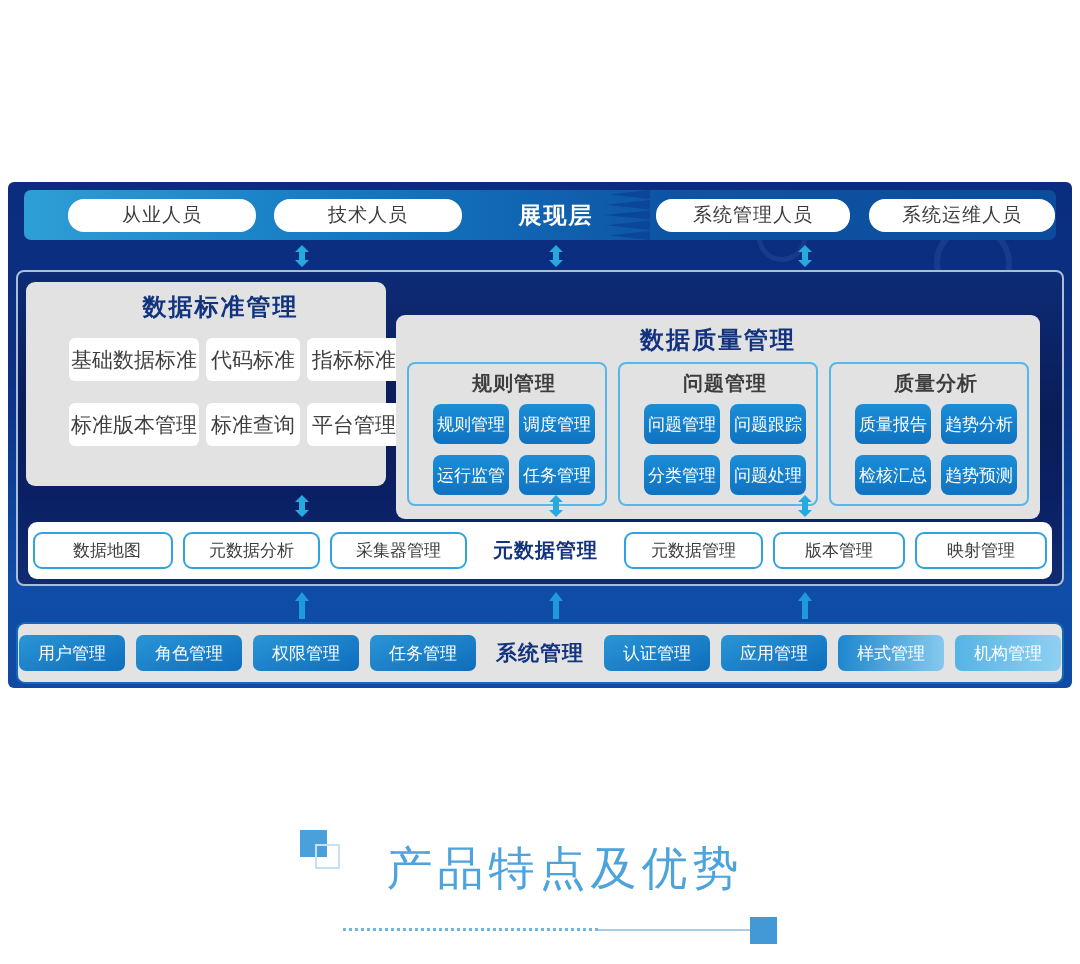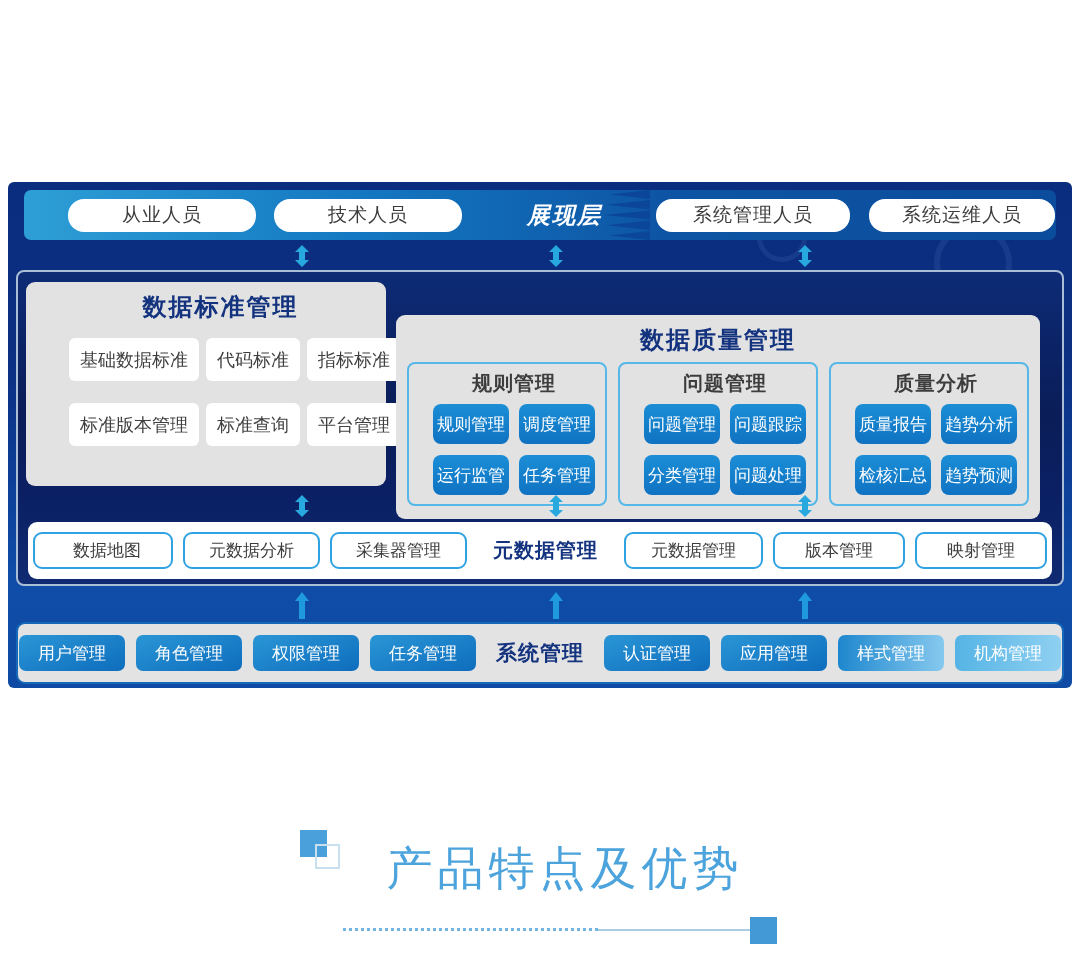--- a/index.html
+++ b/index.html
@@ -26,21 +26,21 @@
   .deco-circle { position:absolute; border-radius:50%; border:6px solid rgba(140,190,235,0.10); }
   .deco-c1 { right:60px; top:42px; width:78px; height:78px; }
   .deco-c2 { right:265px; top:30px; width:50px; height:50px; border-width:5px; }
 
   
   .banner { position:absolute; left:16px; right:16px; top:8px; height:50px; border-radius:7px;
             background:linear-gradient(90deg,#2e9fd6 0%,#1478c2 32%,#0d55a4 62%,#0c4c9c 100%);
             display:flex; align-items:center; }
   .pill { height:33px; background:#ffffff; border-radius:16px; display:flex; align-items:center;
           justify-content:center; font-size:19px; color:#3c3c3c; letter-spacing:1px; }
-  .layer-label { font-size:23px; font-weight:bold; color:#ffffff; letter-spacing:2px; text-align:right;font-style:italic; }
+  .layer-label { font-size:23px; font-weight:bold; color:#ffffff; letter-spacing:2px; text-align:center; }
 
   
   .arrow { position:absolute; width:16px; }
   .a-r1 { top:63px; }
   .a-r2 { top:313px; }
   .a-r3 { top:410px; }
   .ax1 { left:286px; } .ax2 { left:540px; } .ax3 { left:789px; }
 
   
   .inner-box { position:absolute; left:8px; top:88px; right:8px; height:316px; border-radius:8px;
@@ -48,21 +48,21 @@
                background:linear-gradient(180deg,#0d2b76 0%,#0a1d58 45%,#0b2064 72%,#102b72 100%); }
 
   
   .gray-panel { position:absolute; top:100px; height:204px; background:#e2e2e2; border-radius:9px; }
   .std-panel { left:18px; width:360px;padding-left:29px; }
   .qual-panel { left:388px; right:32px;margin-top:33px; }
   .panel-title { text-align:center; font-size:24px; font-weight:bold; color:#13337f; letter-spacing:2px; padding-top:9px; }
 
   .std-grid { display:grid; grid-template-columns:130px 94px 94px; gap:22px 7px; padding:15px 14px 0 14px; }
   .white-btn { height:43px; background:#ffffff; border-radius:6px; display:flex; align-items:center;
-               justify-content:center; font-size:18px; color:#3f3f3f; white-space:nowrap; }
+               justify-content:center; font-size:21px; color:#3f3f3f; white-space:nowrap; }
 
   .groups-row { display:flex; gap:11px; padding:6px 11px 0 11px; }
   .group { flex:1; border:2px solid #55b8e8; border-radius:8px; height:144px; padding:4px 10px 0 24px; }
   .group-title { text-align:center; font-size:20px; font-weight:bold; color:#3d3d3d; letter-spacing:1px; padding:2px 0 7px 0; }
   .group-grid { display:grid; grid-template-columns:1fr 1fr; gap:11px 10px; }
   .blue-btn { height:40px; border-radius:8px; background:linear-gradient(180deg,#1b8ed6 0%,#0f72c2 100%);
               display:flex; align-items:center; justify-content:center; font-size:17px; color:#ffffff; white-space:nowrap; }
 
   
   .meta-bar { position:absolute; left:20px; right:20px; top:340px; height:57px; background:#ffffff;

